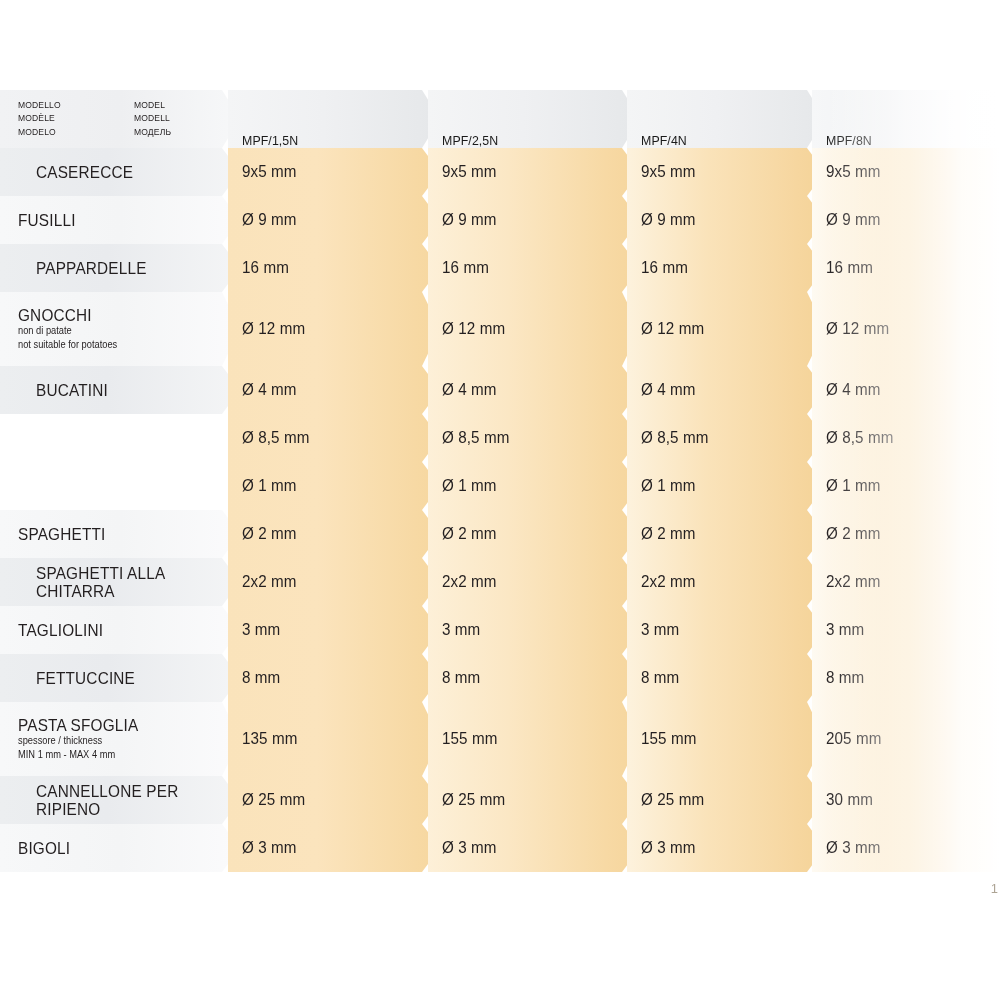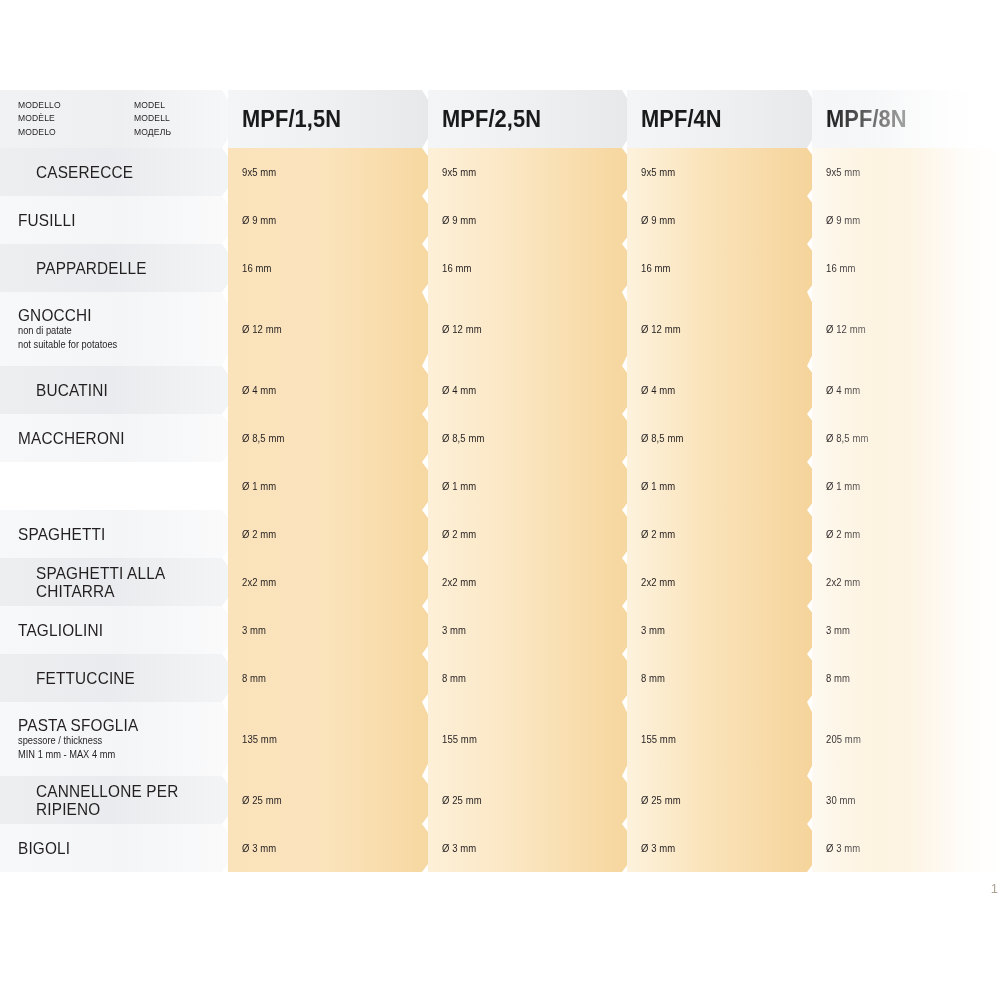--- a/index.html
+++ b/index.html
@@ -80,21 +80,21 @@
     font-weight: 400;
     transform: scaleX(.93);
     transform-origin: left center;
     margin-top: 1px;
   }
   .label-stack { display: block; }
 
   
   .cell-data {
     padding-left: 14px;
-    font-size: 10px;
+    font-size: 16px;
     color: #231f20;
     letter-spacing: .1px;
   }
   .cell-data .val { transform: scaleX(.95); transform-origin: left center; display:block; }
 
   .c1 { left: 228px;  width: 212px; }
   .c2 { left: 428px;  width: 212px; }
   .c3 { left: 627px;  width: 198px; }
   .c4 { left: 812px;  width: 188px; }
 
@@ -124,23 +124,24 @@
   .row-plain .c4 {
     background: linear-gradient(90deg, #fefaf2 0%, #fdf2de 22%, #fae3ba 52%, #f8dcab 78%, #f7d8a2 100%);
   }
 
   
   .row-head .cell-label {
     background: linear-gradient(90deg, #f1f2f4 0%, #eeeff1 50%, #f7f8f9 100%);
   }
   .row-head .cell-data {
     background: linear-gradient(90deg, #f4f5f6 0%, #eff0f2 45%, #e7e9eb 90%, #e5e7e9 100%);
-    font-size: 23px;
-    font-weight: bold;
+    font-size: 13px;
+    font-weight: normal;
     color: #1a1a1a;
+    align-items: flex-end;
   }
   .row-head .c4 {
     background: linear-gradient(90deg, #f6f7f8 0%, #f1f2f4 40%, #f8f9fa 100%);
   }
   .head-langs {
     display: flex;
     gap: 16px;
     width: 100%;
   }
   .head-langblock {
@@ -302,25 +303,20 @@
             <span class="val">Ø 4 mm</span>
           </div>
           <div class="cell cell-data c3">
             <span class="val">Ø 4 mm</span>
           </div>
           <div class="cell cell-data c4">
             <span class="val">Ø 4 mm</span>
           </div>
         </div>
         <div class="row row-plain" style="height: 48px;">
-          <div class="cell cell-label">
-            <div class="label-stack">
-              <span class="label-main">MACCHERONI</span>
-            </div>
-          </div>
           <div class="cell cell-data c1">
             <span class="val">Ø 8,5 mm</span>
           </div>
           <div class="cell cell-data c2">
             <span class="val">Ø 8,5 mm</span>
           </div>
           <div class="cell cell-data c3">
             <span class="val">Ø 8,5 mm</span>
           </div>
           <div class="cell cell-data c4">

